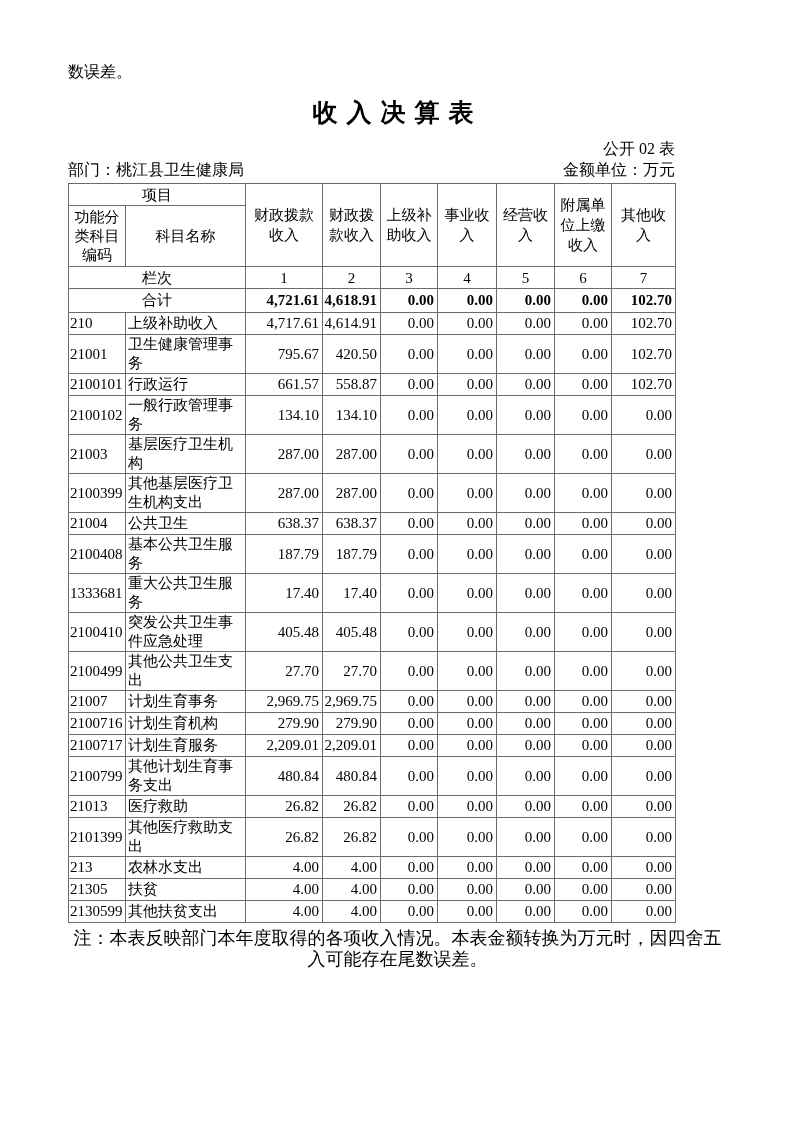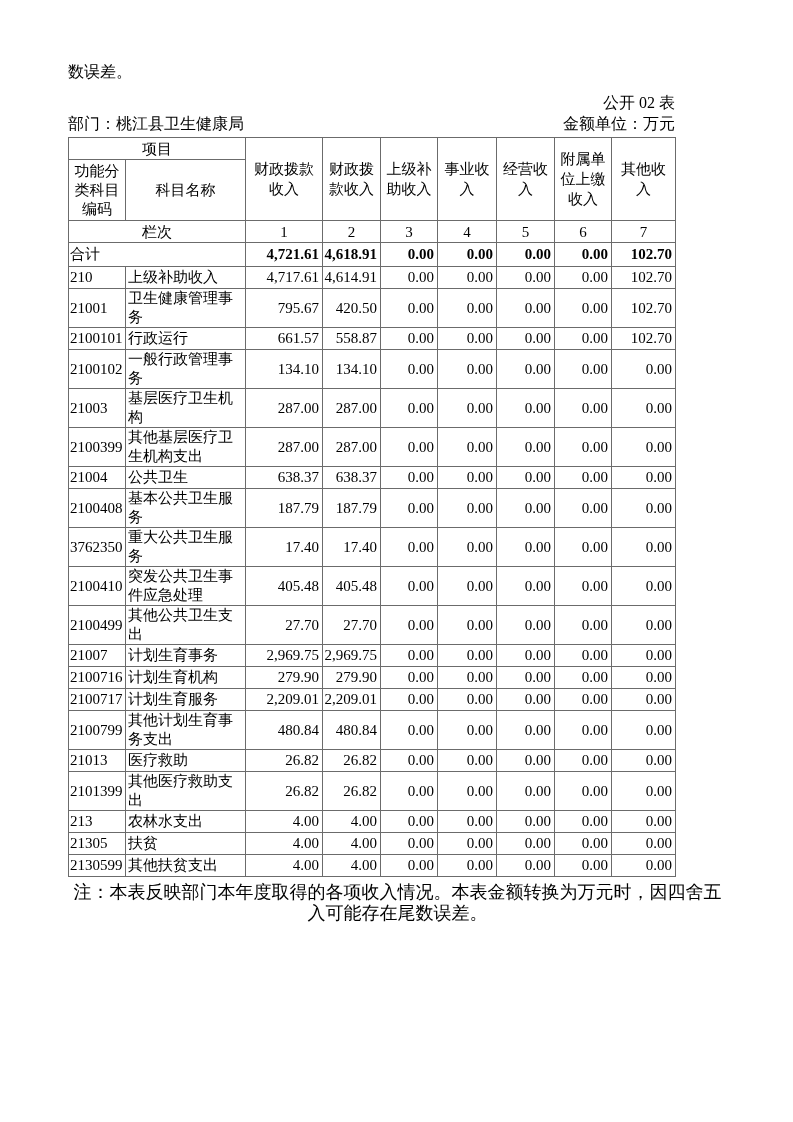--- a/index.html
+++ b/index.html
@@ -26,32 +26,33 @@
   }
   table.income th{
     font-weight:normal;text-align:center;padding:0 2px;
     font-size:15px;line-height:20px;
   }
   tr.h1 th{height:21px;}
   tr.h2 th{height:60px;line-height:19px;}
   tr.h3 th{height:21px;}
   td.c-code{font-size:15px;padding:0 0 0 1px;height:21px;text-align:left;line-height:19px;}
   td.c-name{font-size:15px;padding:0 1px 0 2px;height:21px;text-align:left;line-height:19px;}
-  td.c-label{font-size:15px;height:21px;line-height:19px;margin-top:12px;}
+  td.c-label{font-size:15px;text-align:center;height:21px;line-height:19px;margin-top:12px;}
   td.c-num{font-size:15px;text-align:right;padding:0 3px 0 0;height:21px;line-height:19px;}
   tr.total-row td.c-num{font-weight:bold;}
   .note{width:659px;margin:5px 0 0 0;font-size:18px;line-height:21px;text-align:center;}
 </style>
 </head>
 <body>
 
 <div class="content">
 
   <p class="fragment">数误差。</p>
 
+  <h1 class="doc-title">收入决算表</h1>
 
   <div class="table-code">公开 02 表</div>
 
   <div class="meta-line">
     <span>部门：桃江县卫生健康局</span>
     <span>金额单位：万元</span>
   </div>
 
   <table class="income">
     <colgroup>
@@ -184,21 +185,21 @@
           <td class="c-name">基本公共卫生服务</td>
           <td class="c-num">187.79</td>
           <td class="c-num">187.79</td>
           <td class="c-num">0.00</td>
           <td class="c-num">0.00</td>
           <td class="c-num">0.00</td>
           <td class="c-num">0.00</td>
           <td class="c-num">0.00</td>
         </tr>
         <tr>
-          <td class="c-code">3762350</td>
+          <td class="c-code">1333681</td>
           <td class="c-name">重大公共卫生服务</td>
           <td class="c-num">17.40</td>
           <td class="c-num">17.40</td>
           <td class="c-num">0.00</td>
           <td class="c-num">0.00</td>
           <td class="c-num">0.00</td>
           <td class="c-num">0.00</td>
           <td class="c-num">0.00</td>
         </tr>
         <tr>

